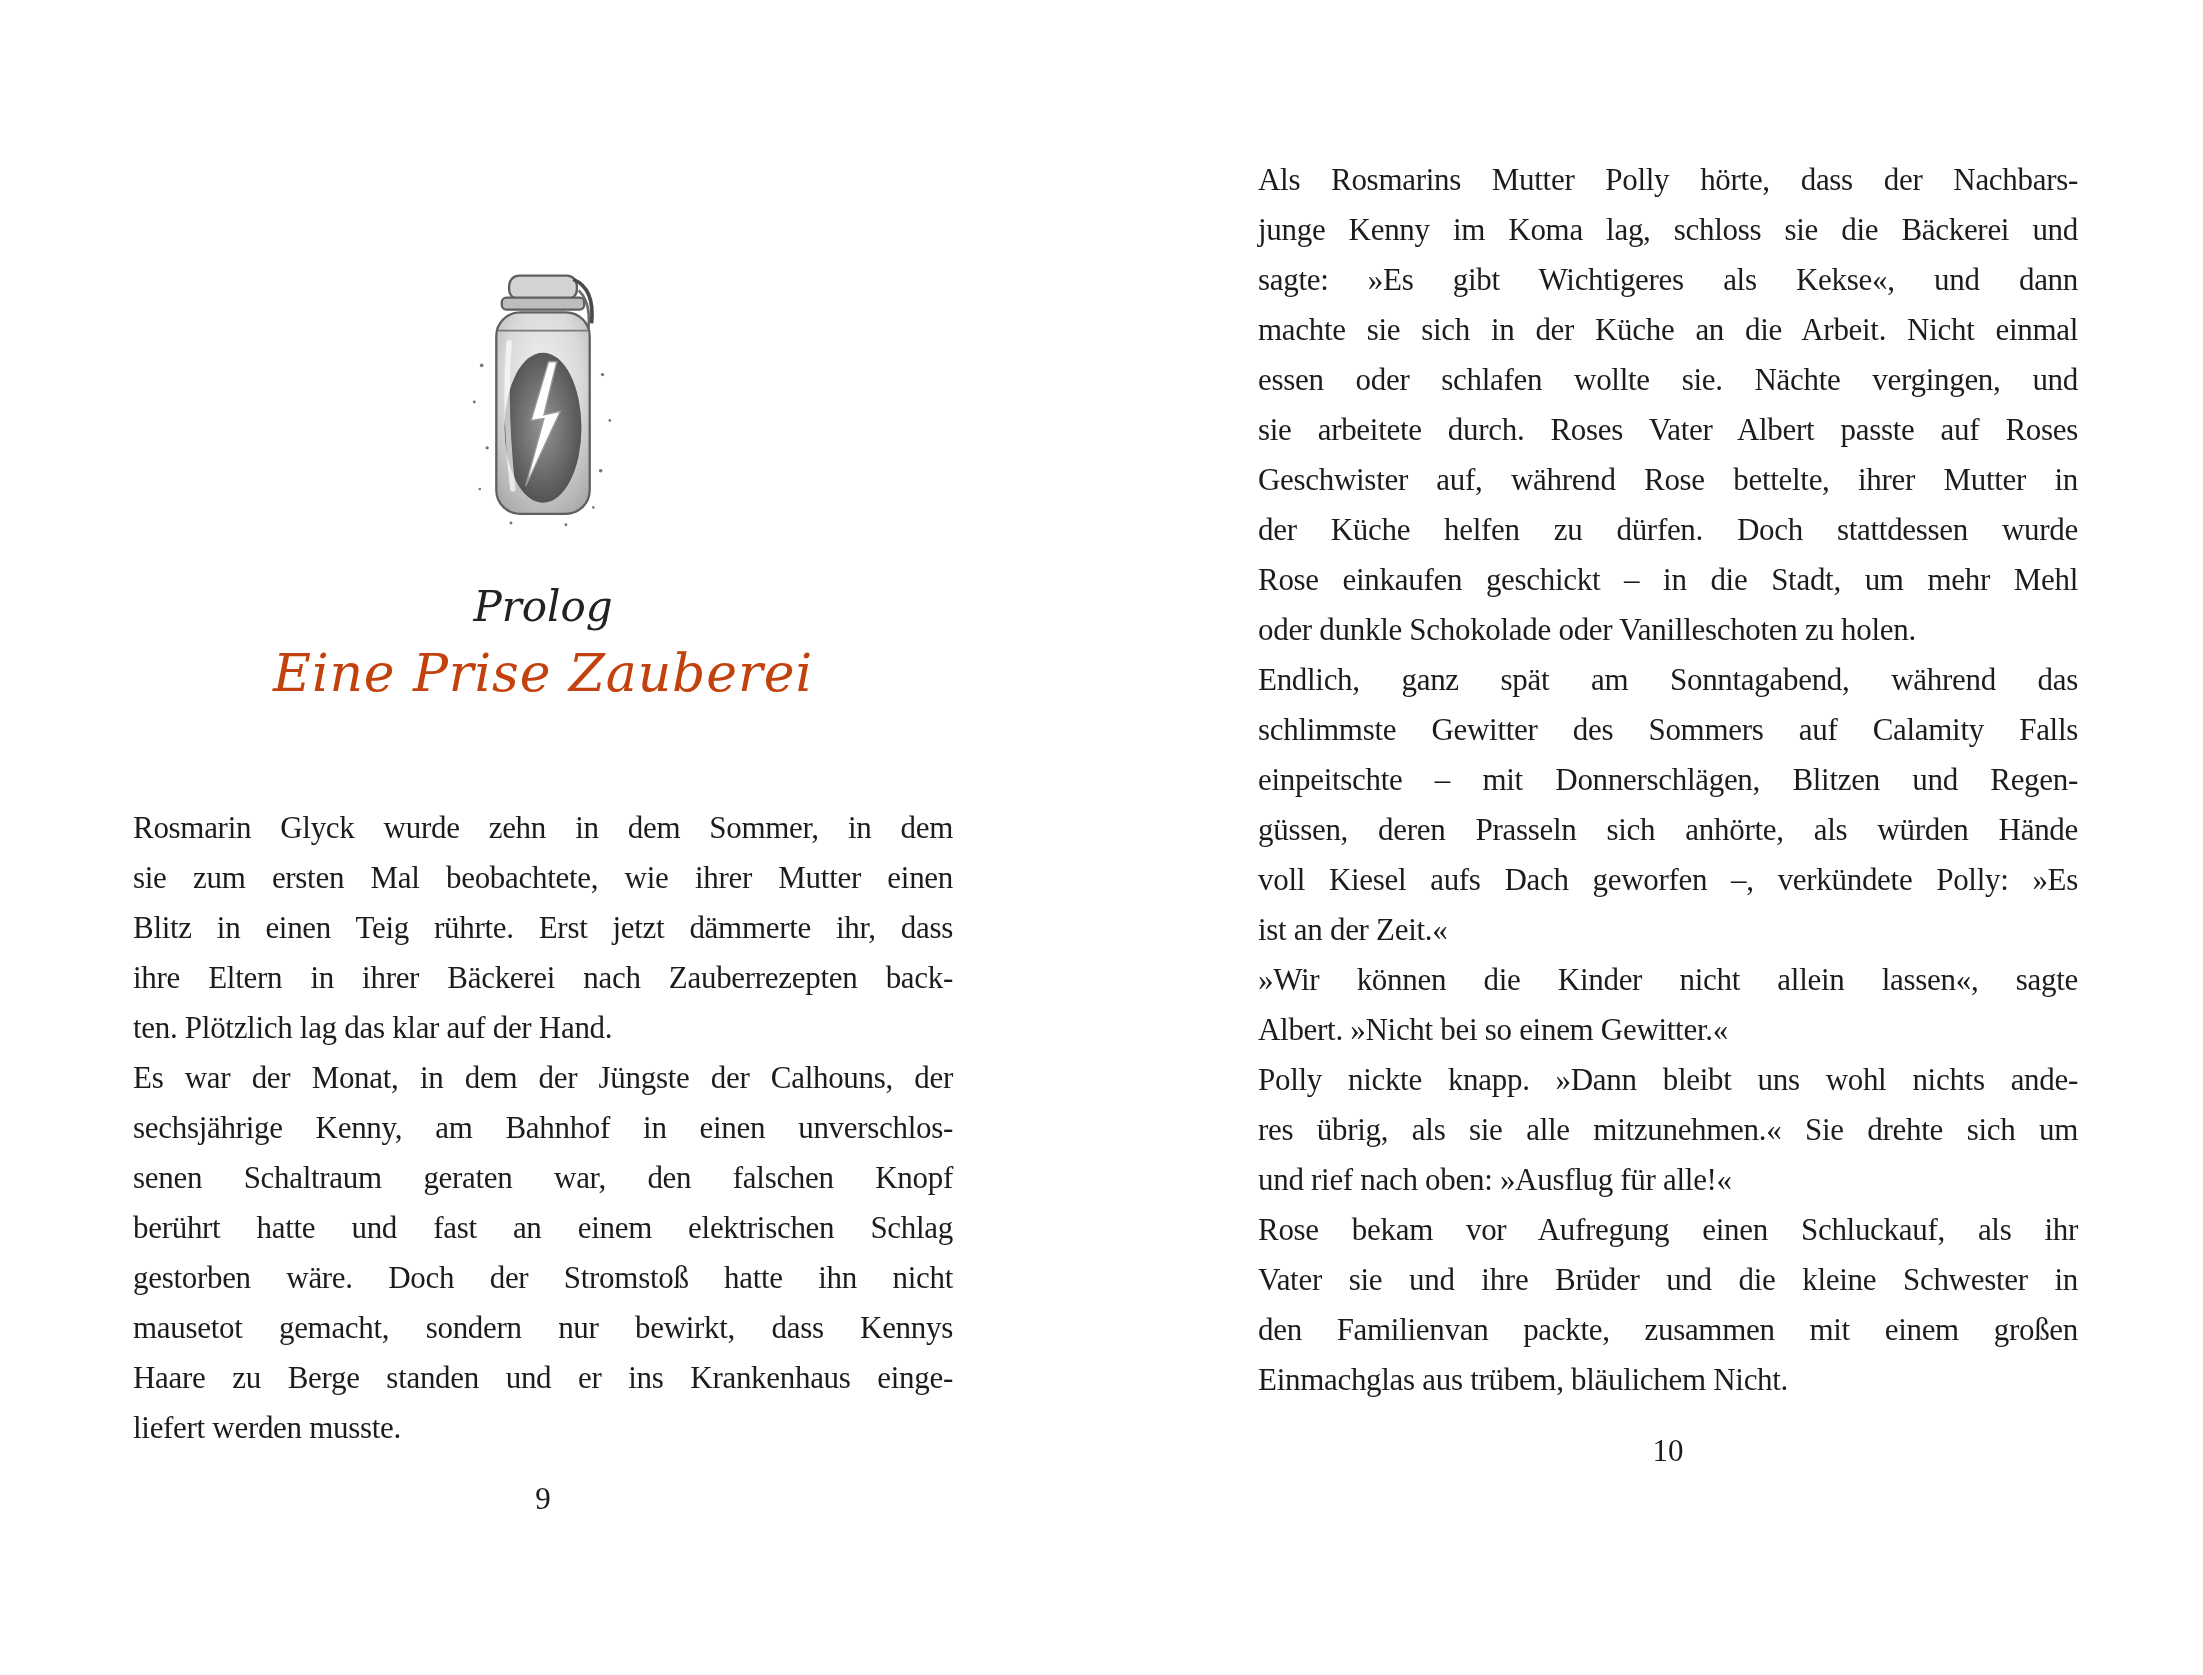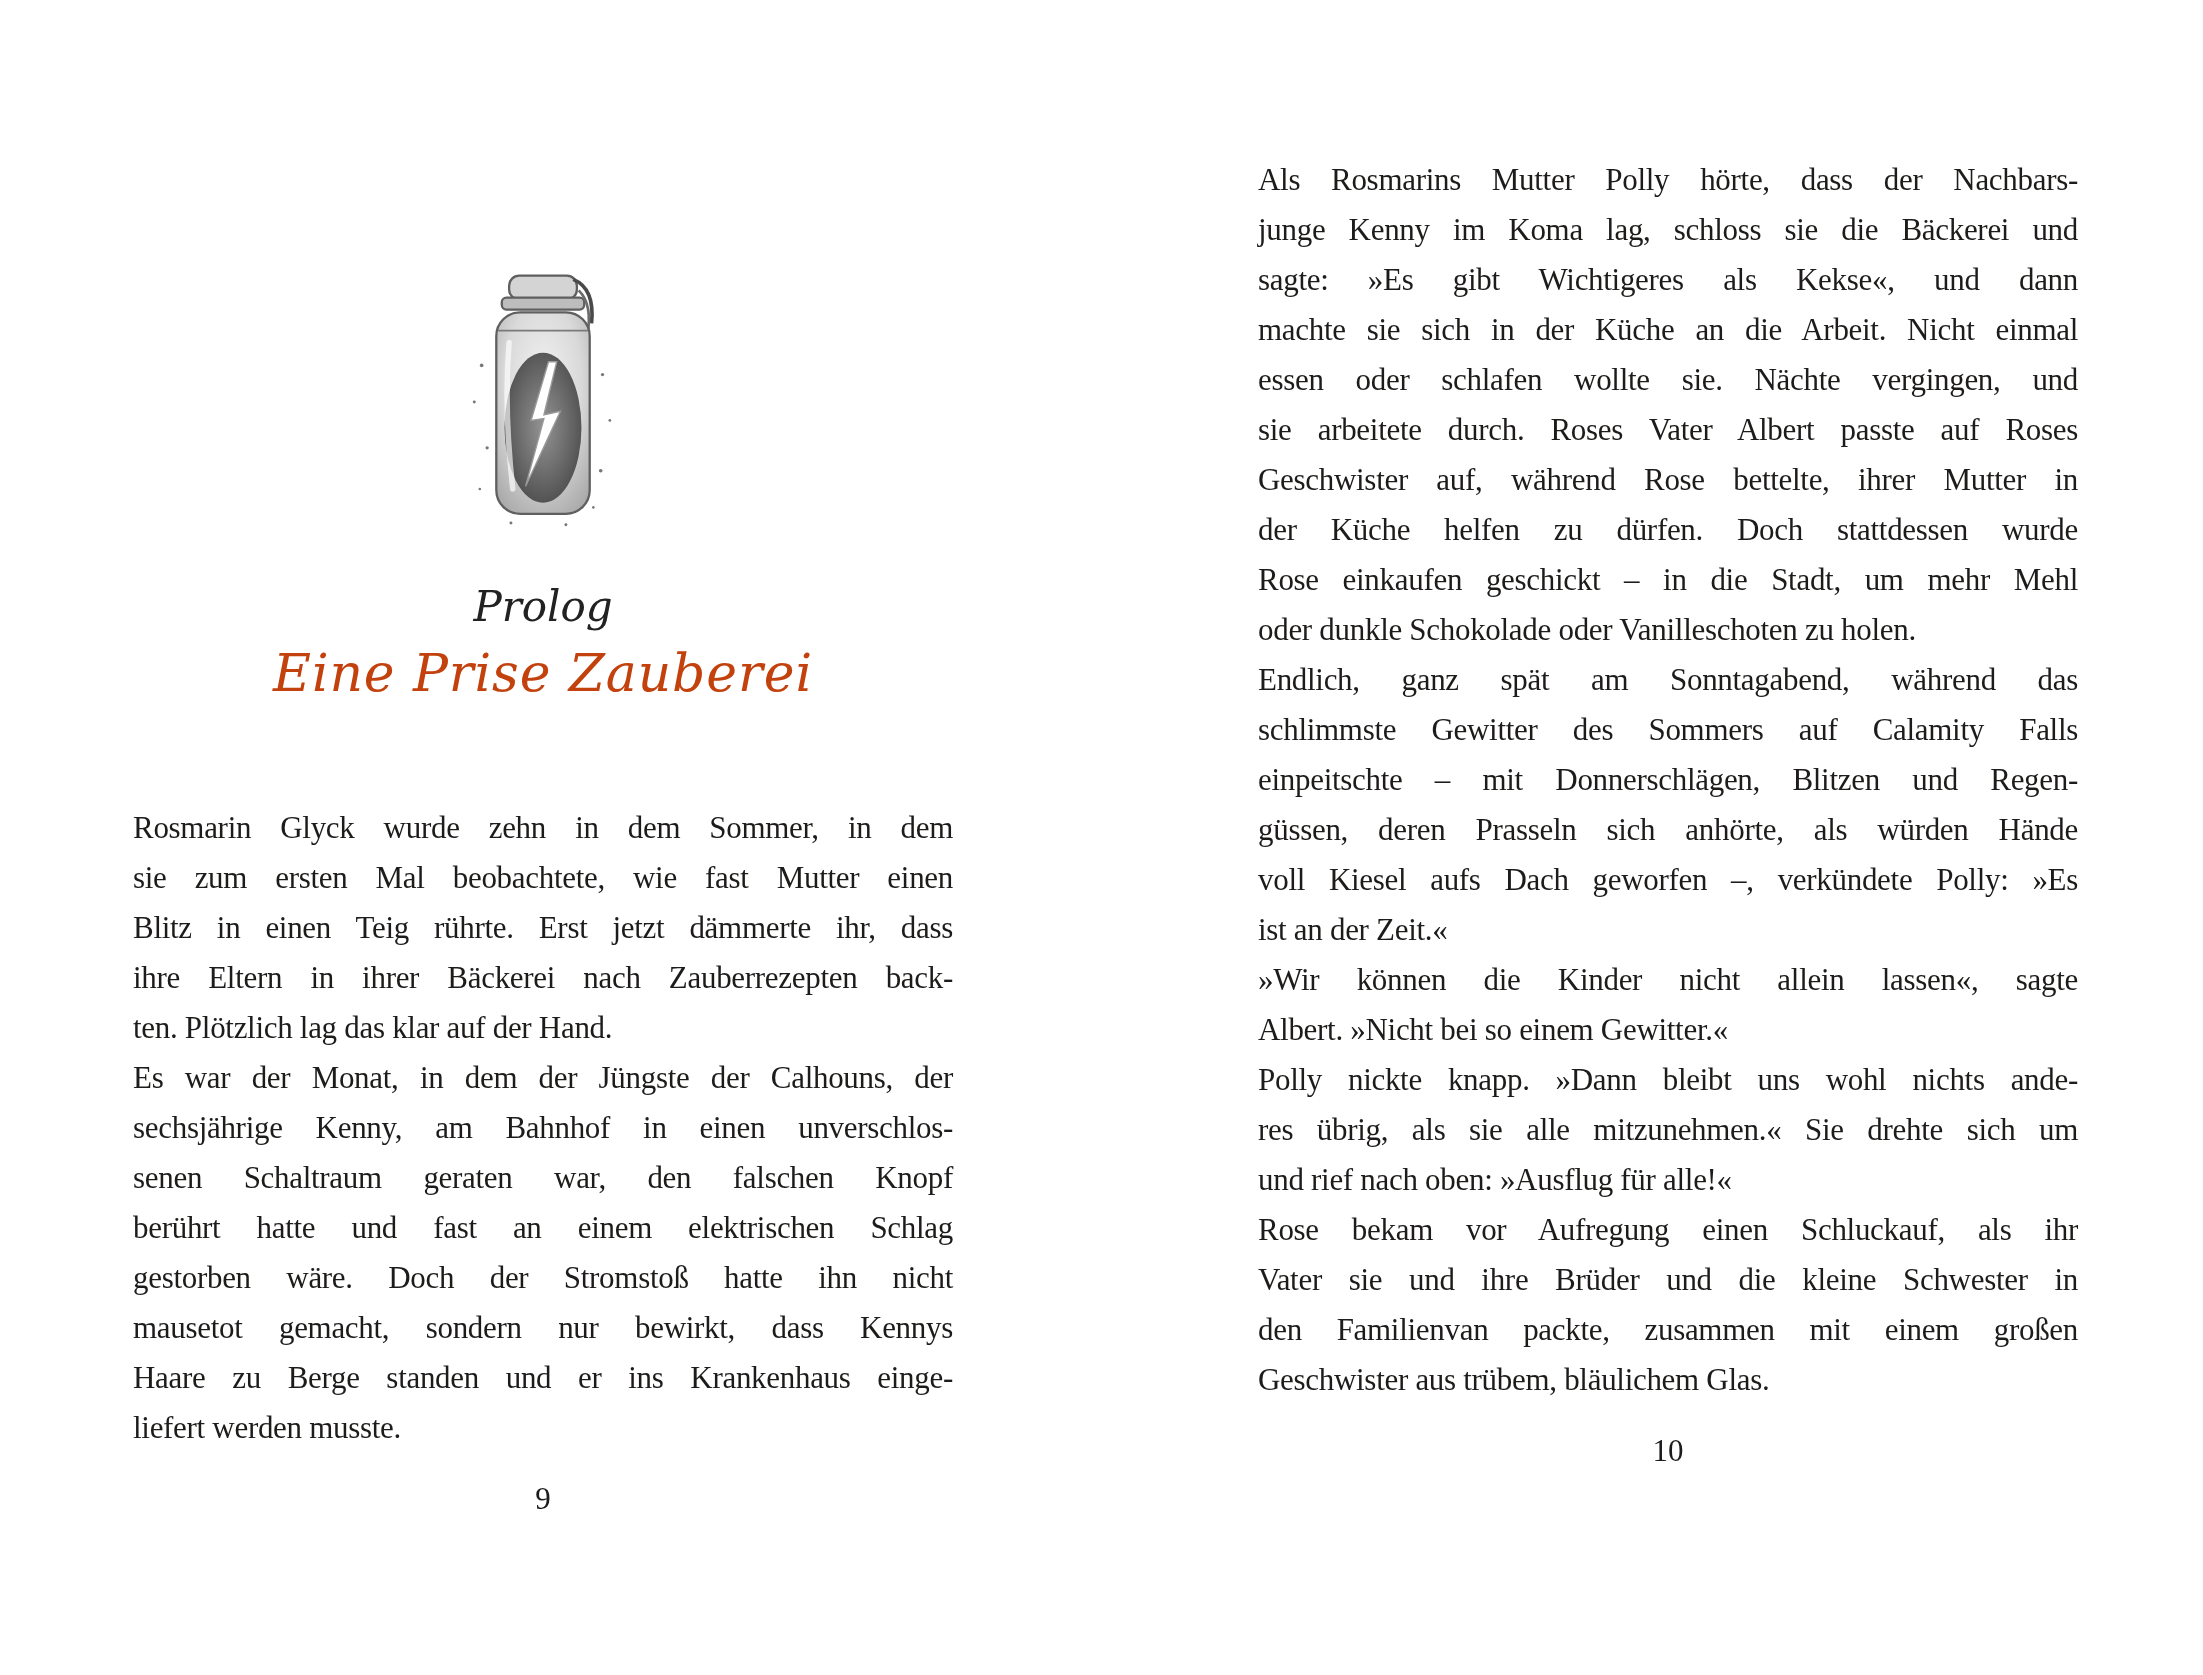--- a/index.html
+++ b/index.html
@@ -96,21 +96,21 @@
 
         <polygon points="101,116 82,180 96,178 76,252 114,170 96,174 110,116" fill="#ffffff" stroke="#9a9a9a" stroke-width="1.5"></polygon>
       </svg>
     </div>
 
     <div class="chapter-label">Prolog</div>
     <div class="chapter-title">Eine Prise Zauberei</div>
 
     <div class="body-text body-left" id="left-body">
         <div class="line">Rosmarin Glyck wurde zehn in dem Sommer, in dem</div>
-        <div class="line">sie zum ersten Mal beobachtete, wie fast Mutter einen</div>
+        <div class="line">sie zum ersten Mal beobachtete, wie ihrer Mutter einen</div>
         <div class="line">Blitz in einen Teig rührte. Erst jetzt dämmerte ihr, dass</div>
         <div class="line">ihre Eltern in ihrer Bäckerei nach Zauberrezepten back-</div>
         <div class="line last">ten. Plötzlich lag das klar auf der Hand.</div>
         <div class="line">Es war der Monat, in dem der Jüngste der Calhouns, der</div>
         <div class="line">sechsjährige Kenny, am Bahnhof in einen unverschlos-</div>
         <div class="line">senen Schaltraum geraten war, den falschen Knopf</div>
         <div class="line">berührt hatte und fast an einem elektrischen Schlag</div>
         <div class="line">gestorben wäre. Doch der Stromstoß hatte ihn nicht</div>
         <div class="line">mausetot gemacht, sondern nur bewirkt, dass Kennys</div>
         <div class="line">Haare zu Berge standen und er ins Krankenhaus einge-</div>
@@ -139,20 +139,20 @@
         <div class="line">voll Kiesel aufs Dach geworfen –, verkündete Polly: »Es</div>
         <div class="line last">ist an der Zeit.«</div>
         <div class="line">»Wir können die Kinder nicht allein lassen«, sagte</div>
         <div class="line last">Albert. »Nicht bei so einem Gewitter.«</div>
         <div class="line">Polly nickte knapp. »Dann bleibt uns wohl nichts ande-</div>
         <div class="line">res übrig, als sie alle mitzunehmen.« Sie drehte sich um</div>
         <div class="line last">und rief nach oben: »Ausflug für alle!«</div>
         <div class="line">Rose bekam vor Aufregung einen Schluckauf, als ihr</div>
         <div class="line">Vater sie und ihre Brüder und die kleine Schwester in</div>
         <div class="line">den Familienvan packte, zusammen mit einem großen</div>
-        <div class="line last">Geschwister aus trübem, bläulichem Glas.</div>
+        <div class="line last">Einmachglas aus trübem, bläulichem Nicht.</div>
       </div>
 
     <div class="page-number">10</div>
   </div>
 
 </div>
 
 
 </body></html>

